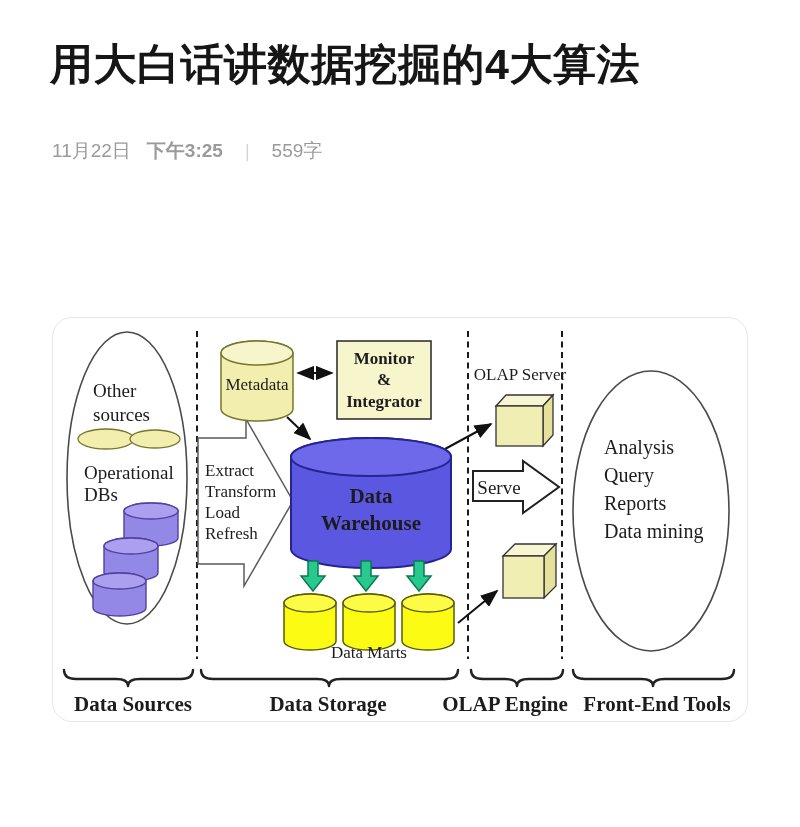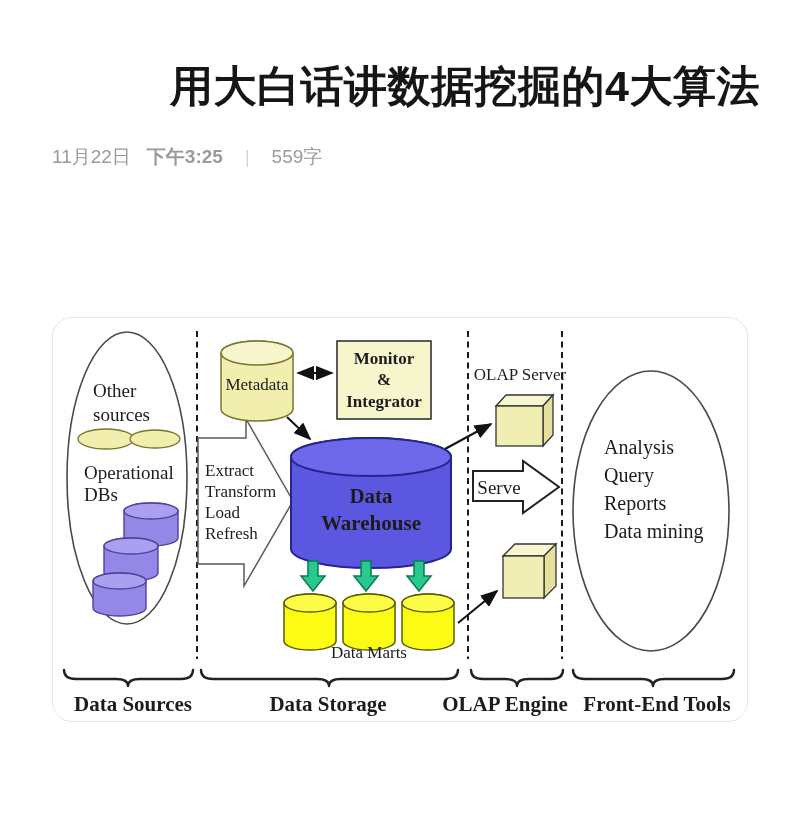--- a/index.html
+++ b/index.html
@@ -2,28 +2,28 @@
 <html><head>
 <meta charset="utf-8">
 <style>
   html, body { margin: 0; padding: 0; background: #ffffff; }
   body {
     width: 800px; height: 827px; position: relative;
     font-family: "Liberation Sans", sans-serif;
     overflow: hidden;
   }
   .article-title {
-    position: absolute; left: 50px; top: 60px; width: 710px;
+    position: absolute; left: 50px; top: 38px; width: 710px;
     font-size: 43px; line-height: 1.25; font-weight: 700;
-    color: #161616; letter-spacing: 0.5px; margin: 0; text-align: right;
+    color: #161616; letter-spacing: 0.5px; margin: 0;
   }
   .meta-row {
     position: absolute; left: 52px; top: 138px;
     display: flex; align-items: center;
-    font-size: 19px; color: #9a9a9a; margin-top: 6px;
+    font-size: 19px; color: #9a9a9a;
   }
   .meta-row .gap-s { margin-left: 16px; font-weight: bold; }
   .meta-row .gap-m { margin-left: 22px; }
   .meta-sep { color: #d4d4d4; font-size: 18px; }
   .figure-card {
     position: absolute; left: 52px; top: 317px; width: 696px; height: 405px;
     border: 1px solid #e7e7e7; border-radius: 20px; background: #ffffff;
     box-sizing: border-box; overflow: hidden;
   }
   svg { display: block; }

